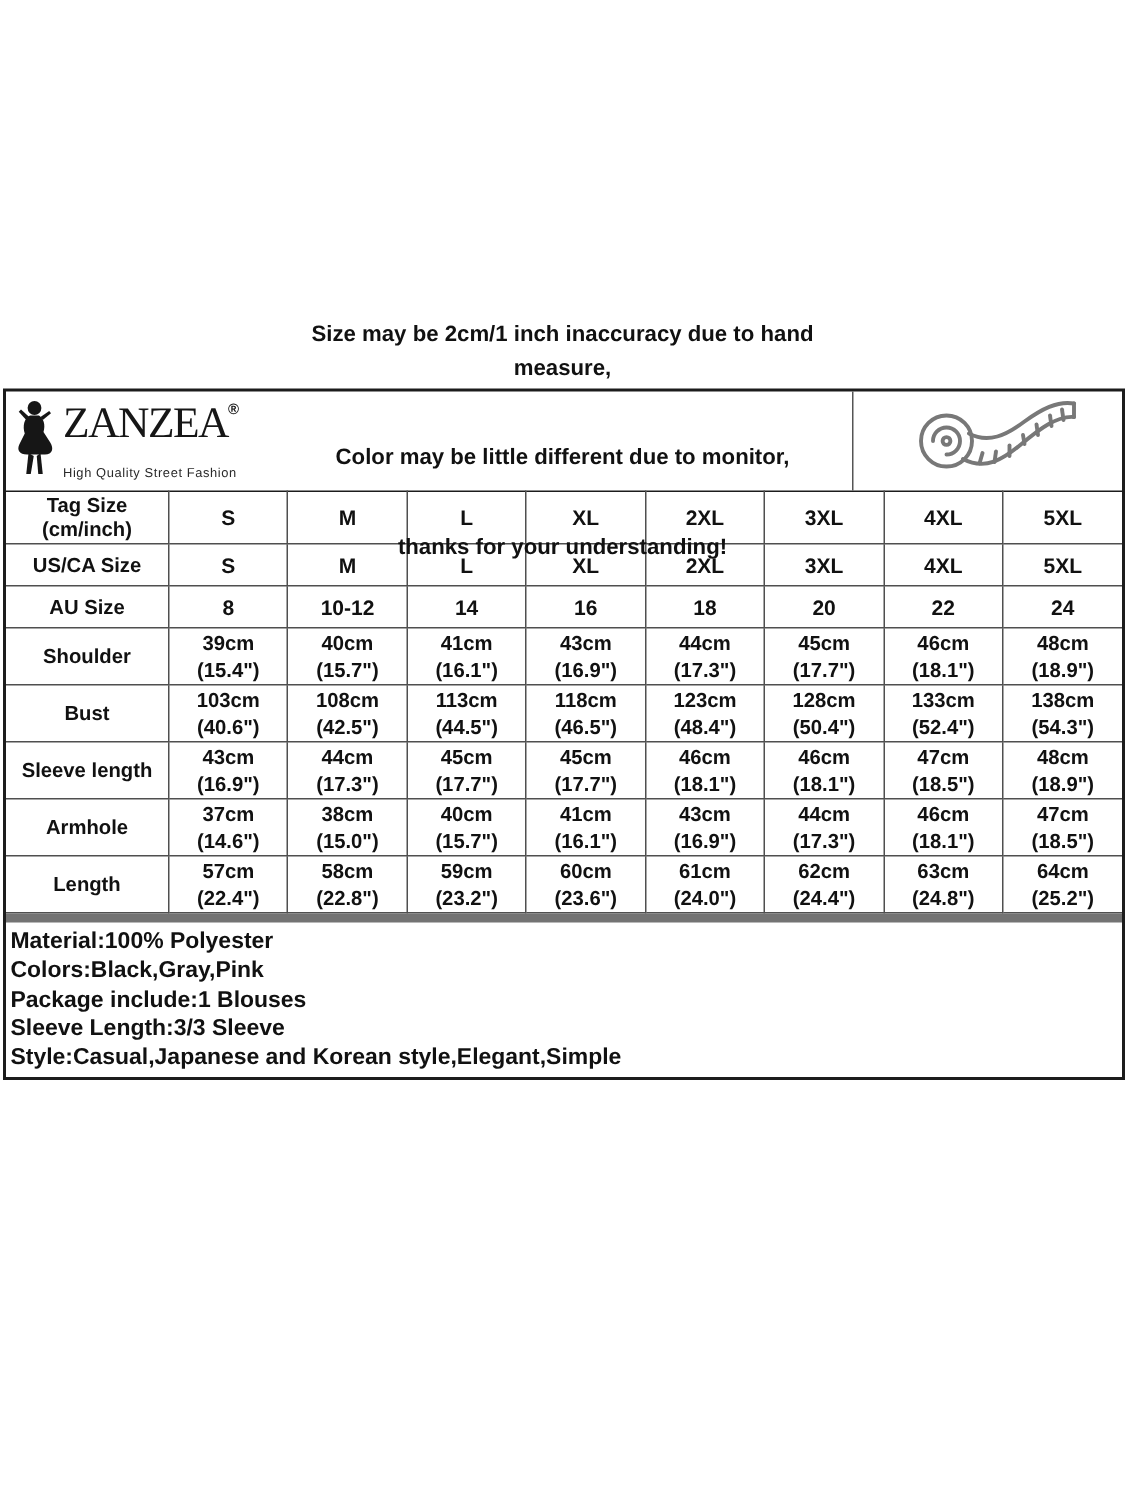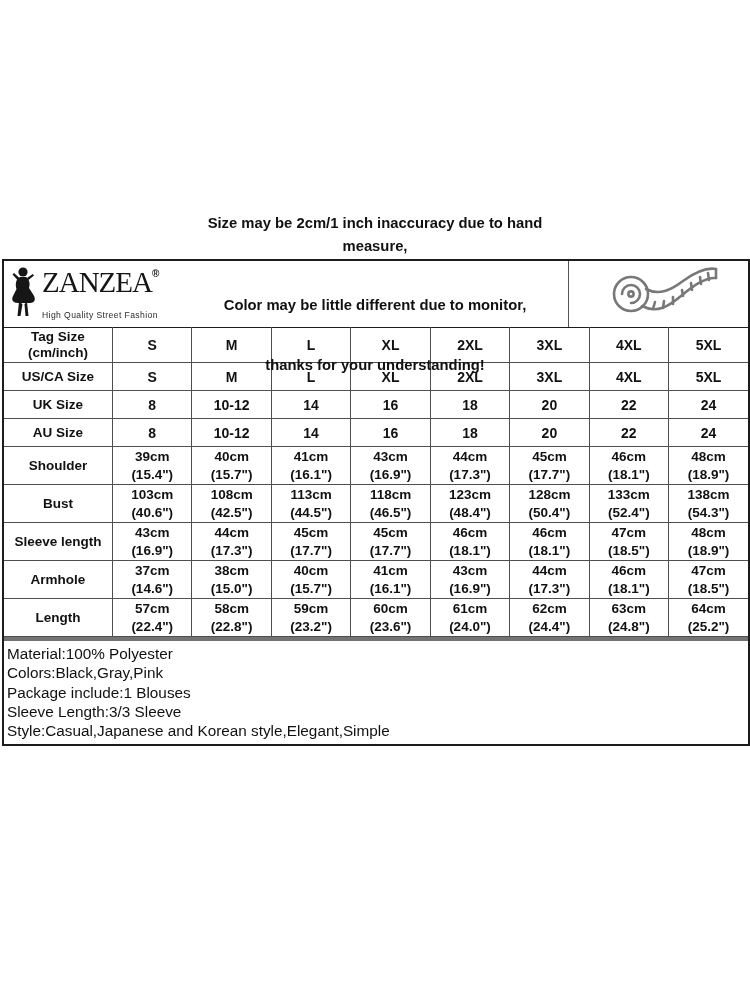--- a/index.html
+++ b/index.html
@@ -90,25 +90,25 @@
     font-size:13.5px;
     line-height:16px;
   }
   td.sys{font-weight:bold;font-size:14px;background:#e8e8e8;}
   td.meas{font-size:13.5px;line-height:18px;font-weight:bold;}
   tr.row-sys td{height:27px;}
   tr.row-tag td{height:34px;}
   tr.row-meas td{height:37px;}
   
   .details{
-    border-top:4px solid #737373;
+    border-top:6px solid #737373;
     padding:3px 4px 4px 3px;
     font-size:15.3px;
     line-height:19.3px;
-    font-weight:normal;
+    font-weight:bold;
   }
 </style>
 </head>
 <body>
 
 <div class="sheet">
 
   <div class="hdr">
     <div class="logo-box">
       <span class="logo-fig">
@@ -178,31 +178,20 @@
           <td class="sys">S</td>
           <td class="sys">M</td>
           <td class="sys">L</td>
           <td class="sys">XL</td>
           <td class="sys">2XL</td>
           <td class="sys">3XL</td>
           <td class="sys">4XL</td>
           <td class="sys">5XL</td>
         </tr>
         <tr class="row-sys">
-          <td class="lbl">UK Size</td>
-          <td class="sys">8</td>
-          <td class="sys">10-12</td>
-          <td class="sys">14</td>
-          <td class="sys">16</td>
-          <td class="sys">18</td>
-          <td class="sys">20</td>
-          <td class="sys">22</td>
-          <td class="sys">24</td>
-        </tr>
-        <tr class="row-sys">
           <td class="lbl">AU Size</td>
           <td class="sys">8</td>
           <td class="sys">10-12</td>
           <td class="sys">14</td>
           <td class="sys">16</td>
           <td class="sys">18</td>
           <td class="sys">20</td>
           <td class="sys">22</td>
           <td class="sys">24</td>
         </tr>

